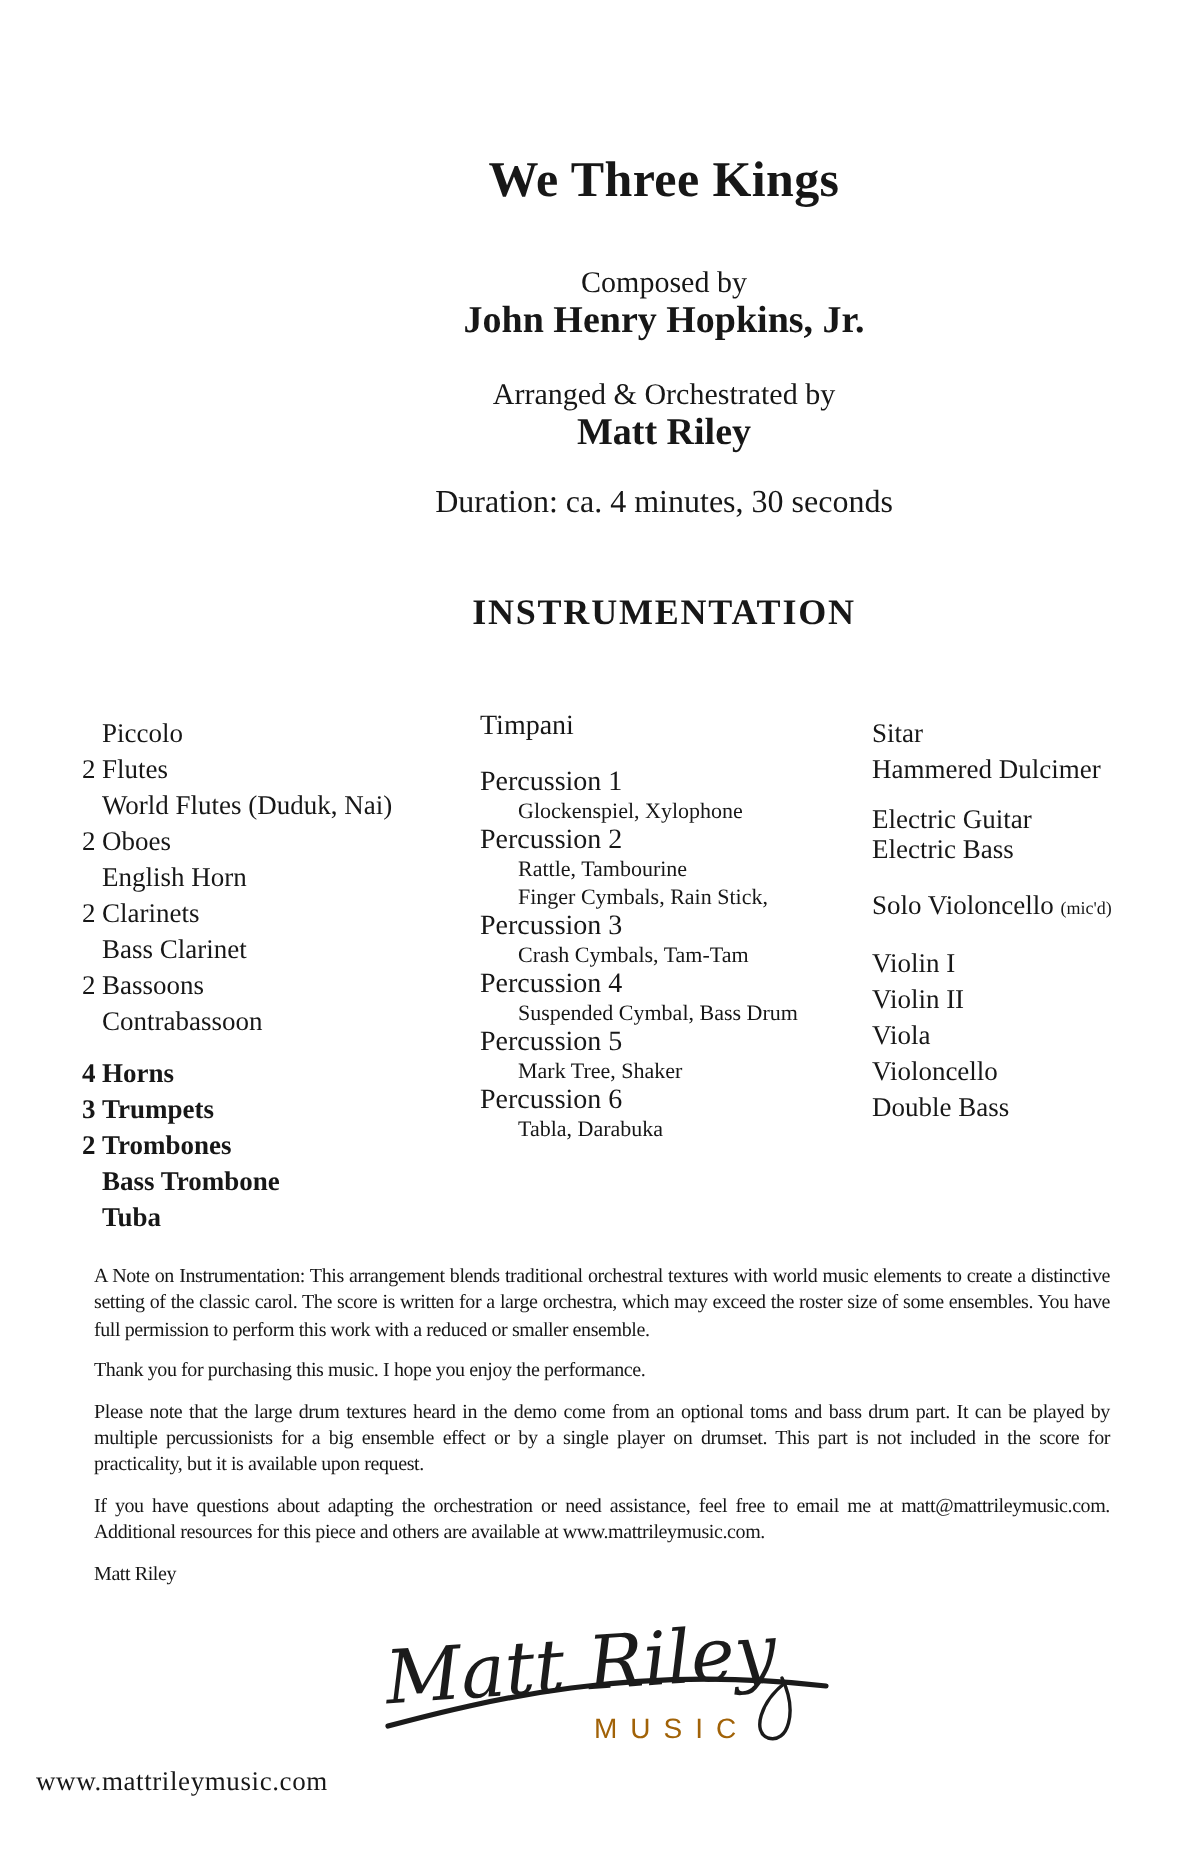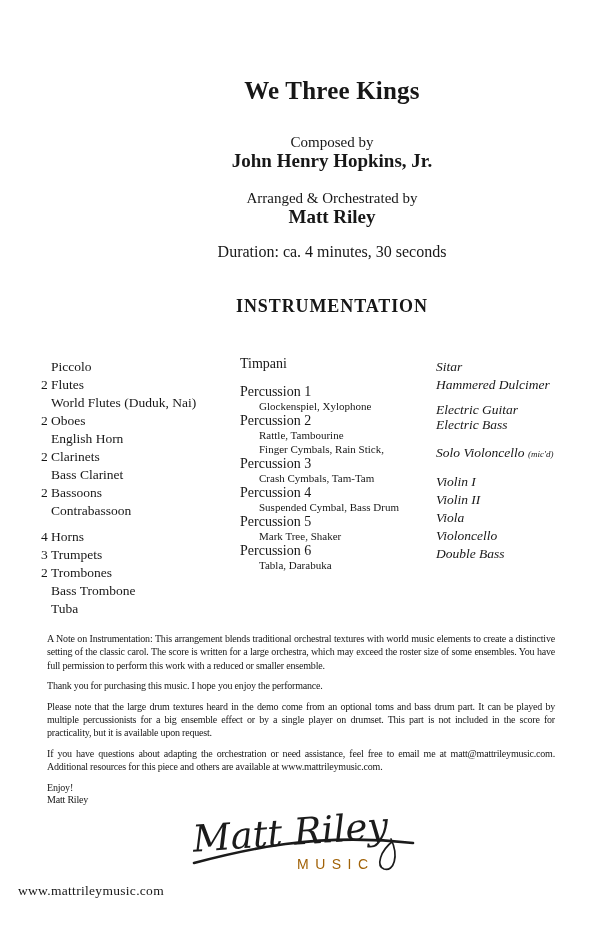--- a/index.html
+++ b/index.html
@@ -17,26 +17,26 @@
   .pos-arranged{top:190px;}
   .pos-arranger{top:206px;}
   .pos-duration{top:243px;font-size:16px;}
   .inst-heading{top:296px;font-size:18px;font-weight:bold;letter-spacing:0.9px;}
   
   .columns{position:absolute;top:352px;left:0;width:600px;height:275px;}
   .col{position:absolute;top:0;}
   .col1{left:41px;top:6px;width:195px;}
   .col1 .inst-item{font-size:13.5px;line-height:18px;white-space:nowrap;}
   .count{display:inline-block;width:10px;}
-  .col1 .inst-group + .inst-group{margin-top:8px;}
+  .col1 .inst-group + .inst-group{margin-top:8px;font-weight:bold;}
   .col2{left:240px;top:4px;width:192px;}
   .perc-head{font-size:14px;line-height:15px;}
   .perc-detail{font-size:11px;line-height:14px;padding-left:19px;}
   .perc-block:first-child{margin-bottom:13px;}
-  .col3{left:436px;top:6px;width:160px;font-style:italic;}
+  .col3{left:436px;top:6px;width:160px;}
   .col3 .inst-item{font-size:13.5px;line-height:18px;white-space:nowrap;}
   .o-group.g1{margin-top:15px;}
   .o-group.g2{margin-top:8px;}
   .o-group.g2 .inst-item{line-height:15px;}
   .o-group.g3{margin-top:12px;}
   .o-group.g4{margin-top:10px;}
   .suffix{font-size:9px;}
   
   .notes{
     position:absolute;top:632px;left:47px;width:508px;
@@ -141,21 +141,20 @@
         </div>
       </div>
   </div>
 
   <div class="notes">
       <p class="note">A Note on Instrumentation: This arrangement blends traditional orchestral textures with world music elements to create a distinctive setting of the classic carol. The score is written for a large orchestra, which may exceed the roster size of some ensembles. You have full permission to perform this work with a reduced or smaller ensemble.</p>
       <p class="note">Thank you for purchasing this music. I hope you enjoy the performance.</p>
       <p class="note">Please note that the large drum textures heard in the demo come from an optional toms and bass drum part. It can be played by multiple percussionists for a big ensemble effect or by a single player on drumset. This part is not included in the score for practicality, but it is available upon request.</p>
       <p class="note">If you have questions about adapting the orchestration or need assistance, feel free to email me at matt@mattrileymusic.com. Additional resources for this piece and others are available at www.mattrileymusic.com.</p>
       <div class="signoff">
-        <div class="so-line">Enjoy!</div>
         <div class="so-line">Matt Riley</div>
       </div>
     </div>
 
   <svg class="sig" viewBox="0 0 232 78" aria-hidden="true">
     <path d="M6 64 C 55 51, 128 33, 225 44" stroke="#1b1b1b" stroke-width="2.6" fill="none" stroke-linecap="round"></path>
     <path d="M203 40 C 211 57, 206 73, 196 70 C 188 67, 192 52, 205 42" stroke="#1b1b1b" stroke-width="1.7" fill="none" stroke-linecap="round"></path>
     <text x="5" y="45" font-size="37" transform="rotate(-4 116 40)">Matt Riley</text>
   </svg>
   <div class="music-label">MUSIC</div>

